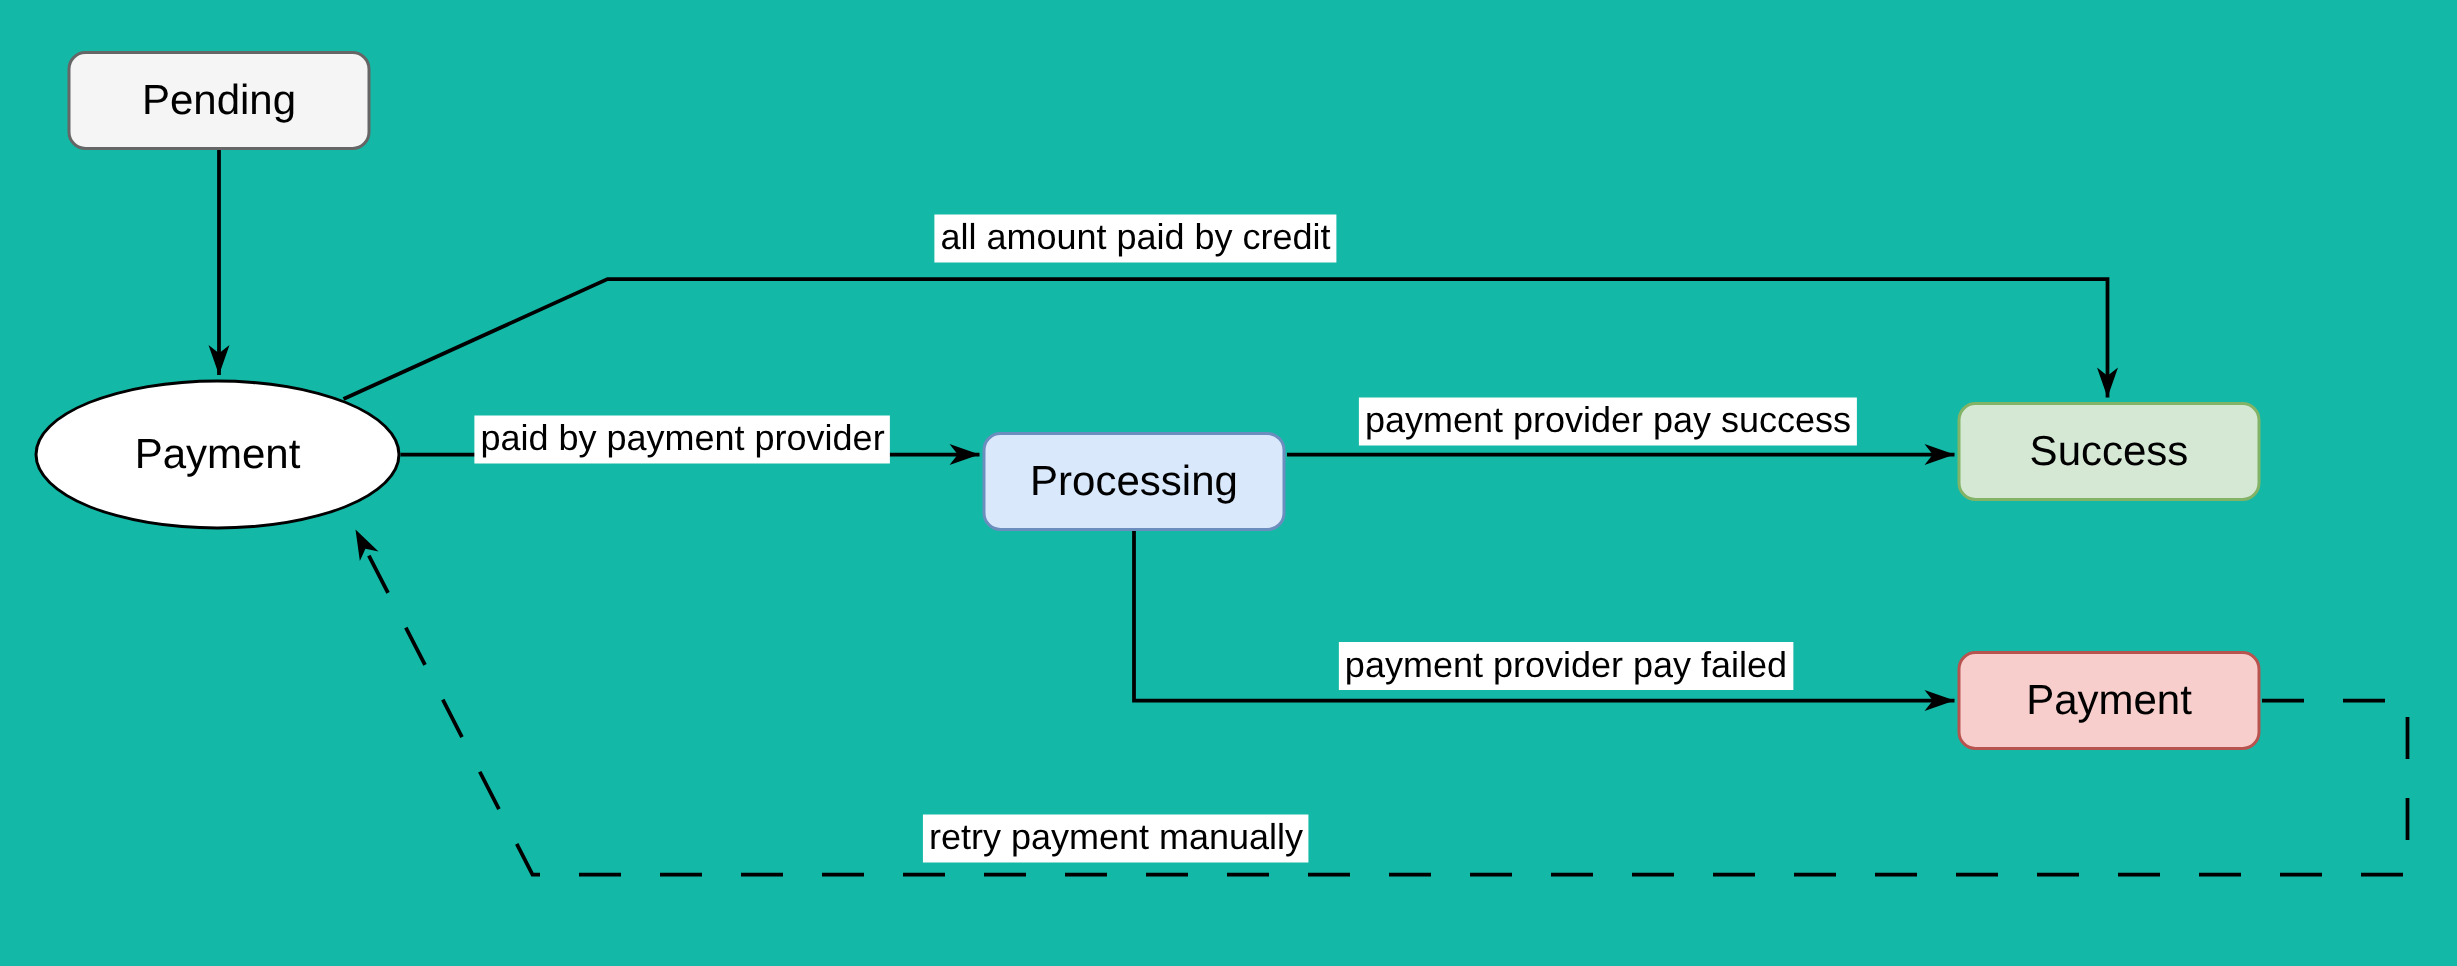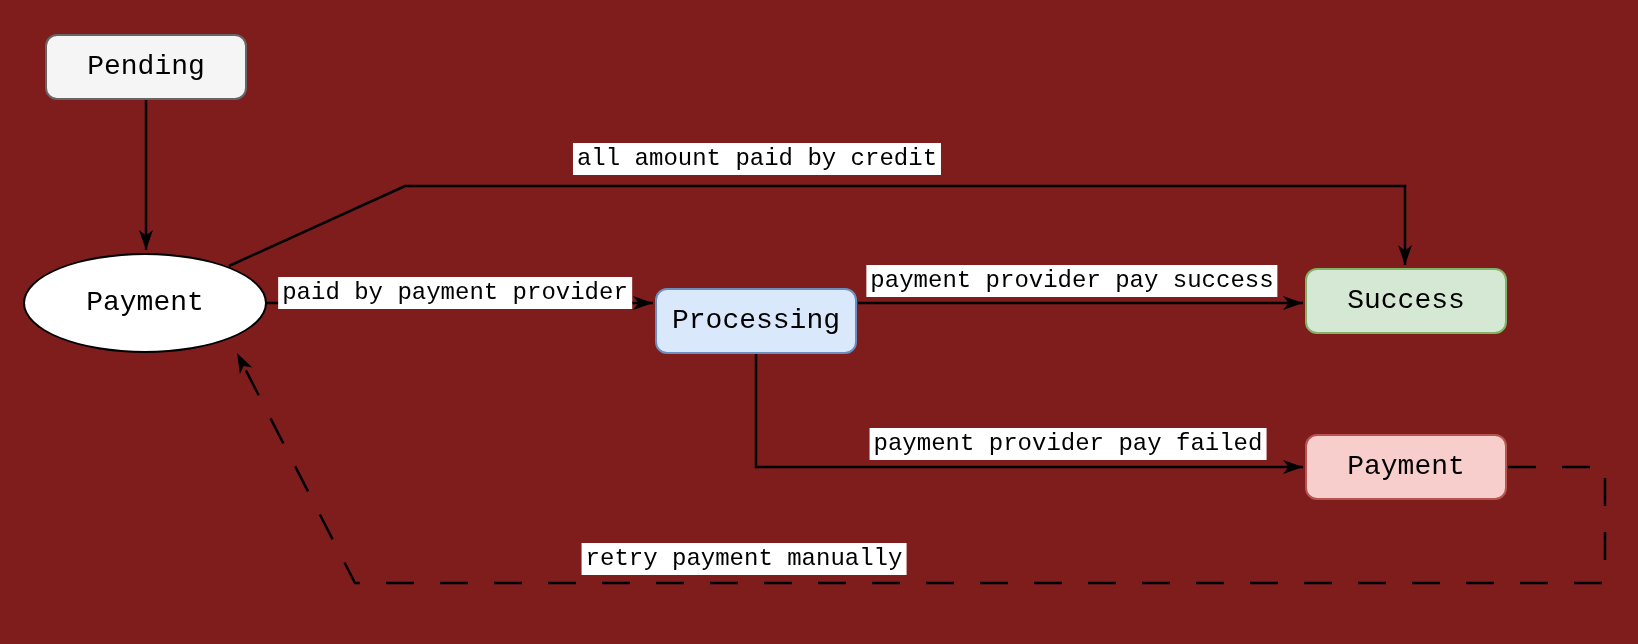--- a/index.html
+++ b/index.html
@@ -1,21 +1,21 @@
 <!DOCTYPE html>
 <html><head>
 <meta charset="utf-8">
 <style>
   html, body { margin: 0; padding: 0; background: #ffffff; }
   .canvas {
     position: relative;
     width: 1638px;
     height: 644px;
-    background: #7f1d1d;
-    font-family: Liberation Mono, monospace;
+    background: #14b8a6;
+    font-family: Liberation Sans, sans-serif;
     color: #000000;
     overflow: hidden;
   }
   svg.edges {
     position: absolute;
     left: 0; top: 0;
     width: 1638px; height: 644px;
   }
   .edge {
     fill: none;
@@ -104,17 +104,17 @@
   <div class="node rect" style="left: 1305px; top: 434px; background-color: rgb(248, 206, 204); border-color: rgb(184, 84, 80);">
     <span>Payment</span>
   </div>
 
   <div class="edge-label" style="left:757px; top:159px;">all amount paid by credit</div>
 
   <div class="edge-label" style="left:455px; top:281px;margin-top:12px;">paid by payment provider</div>
 
   <div class="edge-label" style="left:1072px; top:281px;">payment provider pay success</div>
 
-  <div class="edge-label" style="left:1044px; top:444px;margin-left:24px;">payment provider pay failed</div>
+  <div class="edge-label" style="left:1044px; top:444px;">payment provider pay failed</div>
 
   <div class="edge-label" style="left:744px; top:559px;">retry payment manually</div>
 
 </div>
 
 </body></html>

